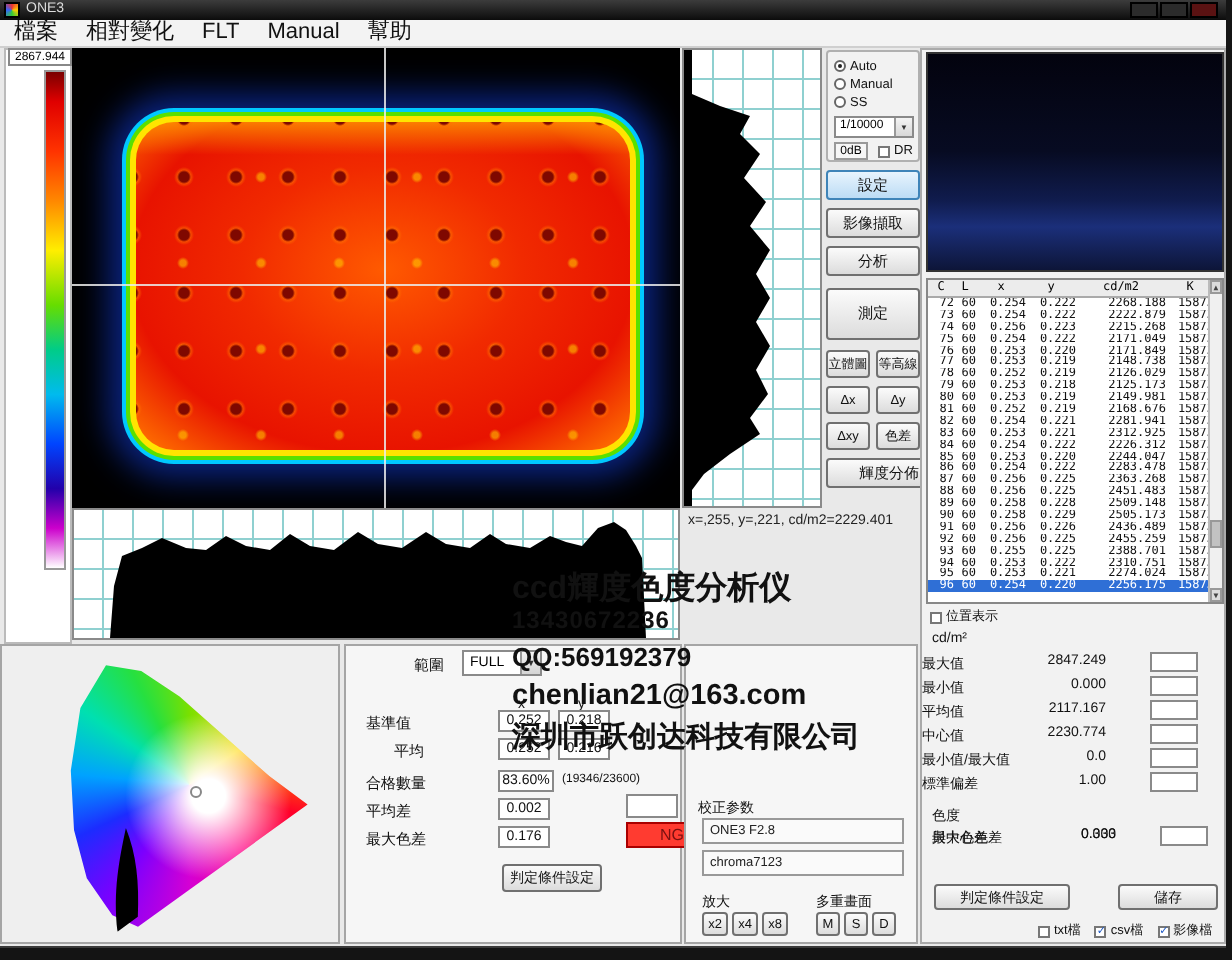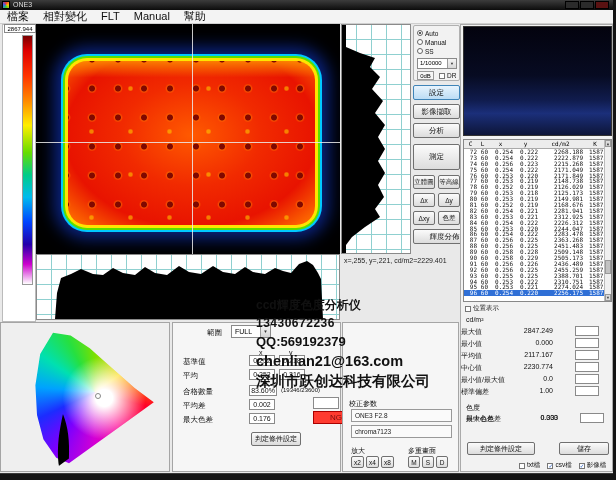--- a/index.html
+++ b/index.html
@@ -96,21 +96,21 @@
   #rangedd{position:absolute;left:58px;top:2px;width:40px;height:13px;background:#fff;border:1px solid #8a8a8a;box-sizing:border-box;font-size:7px;line-height:11px;padding-left:3px;}
   #rangedd .arrow{position:absolute;right:0;top:0;width:9px;height:100%;background:linear-gradient(#f4f4f4,#d4d4d4);border-left:1px solid #999;font-size:4.5px;line-height:11px;text-align:center;color:#333;}
   #ngbox{position:absolute;left:140px;top:88px;width:46px;height:13px;background:#ff3b30;border:1px solid #a00;box-sizing:border-box;color:#7a1010;font-weight:normal;font-size:8px;line-height:11px;text-align:center;}
   #prebox{position:absolute;left:140px;top:74px;width:26px;height:12px;background:#fff;border:1px solid #8a8a8a;box-sizing:border-box;}
   
   #calib-panel{position:absolute;left:342px;top:322px;width:117px;height:150px;background:#f6f6f6;border:1px solid #a5a5a5;box-sizing:border-box;}
   .field{position:absolute;left:8px;width:101px;height:13px;background:#fafafa;border:1px solid #999;box-sizing:border-box;font-size:6.5px;line-height:11px;padding-left:3px;color:#222;}
   
   #contact{position:absolute;left:256px;top:284px;z-index:40;width:210px;}
   .contact-line{font-weight:bold;color:#111;white-space:nowrap;}
-  .contact-line:nth-of-type(1){font-size:12px;height:19px;margin-top:13px;}
+  .contact-line:nth-of-type(1){font-size:16px;height:19px;}
   .contact-line:nth-of-type(2){font-size:12px;height:18px;letter-spacing:.5px;}
   .contact-line:nth-of-type(3){font-size:13px;height:19px;}
   .contact-line:nth-of-type(4){font-size:14.5px;height:19px;}
   .contact-line:nth-of-type(5){font-size:14.5px;height:19px;}
   .contact-line:nth-of-type(6){font-size:13px;height:16px;}
   .contact-line:nth-of-type(7){font-size:13px;color:#3a3ad0;text-decoration:underline;margin-left:-14px;}
   
   #bottomedge{position:absolute;left:0;top:473px;width:100%;height:7px;background:#141414;border-top:1px solid #3a3a3a;box-sizing:border-box;}
 </style>
 </head>
@@ -512,21 +512,21 @@
       <span>FULL</span>
       <span class="arrow">▼</span>
     </div>
     <span class="flabel" style="left:86px;top:26px;font-size:7px">x</span>
     <span class="flabel" style="left:116px;top:26px;font-size:7px">y</span>
 
     <span class="flabel" style="left:10px;top:34px">基準值</span>
     <div class="sbox" style="left:76px;top:32px;width:26px;height:11px">0.252</div>
     <div class="sbox" style="left:106px;top:32px;width:26px;height:11px">0.218</div>
 
-    <span class="flabel" style="left:10px;top:48px">平均</span>
+    <span class="flabel" style="left:24px;top:48px">平均</span>
     <div class="sbox" style="left:76px;top:46px;width:26px;height:11px">0.252</div>
     <div class="sbox" style="left:106px;top:46px;width:26px;height:11px">0.216</div>
 
     <span class="flabel" style="left:10px;top:64px">合格數量</span>
     <div class="sbox" style="left:76px;top:62px;width:28px;height:11px">83.60%</div>
     <span class="flabel" style="left:108px;top:64px;font-size:6px">(19346/23600)</span>
 
     <span class="flabel" style="left:10px;top:78px">平均差</span>
     <div class="sbox" style="left:76px;top:76px;width:26px;height:11px">0.002</div>
 

